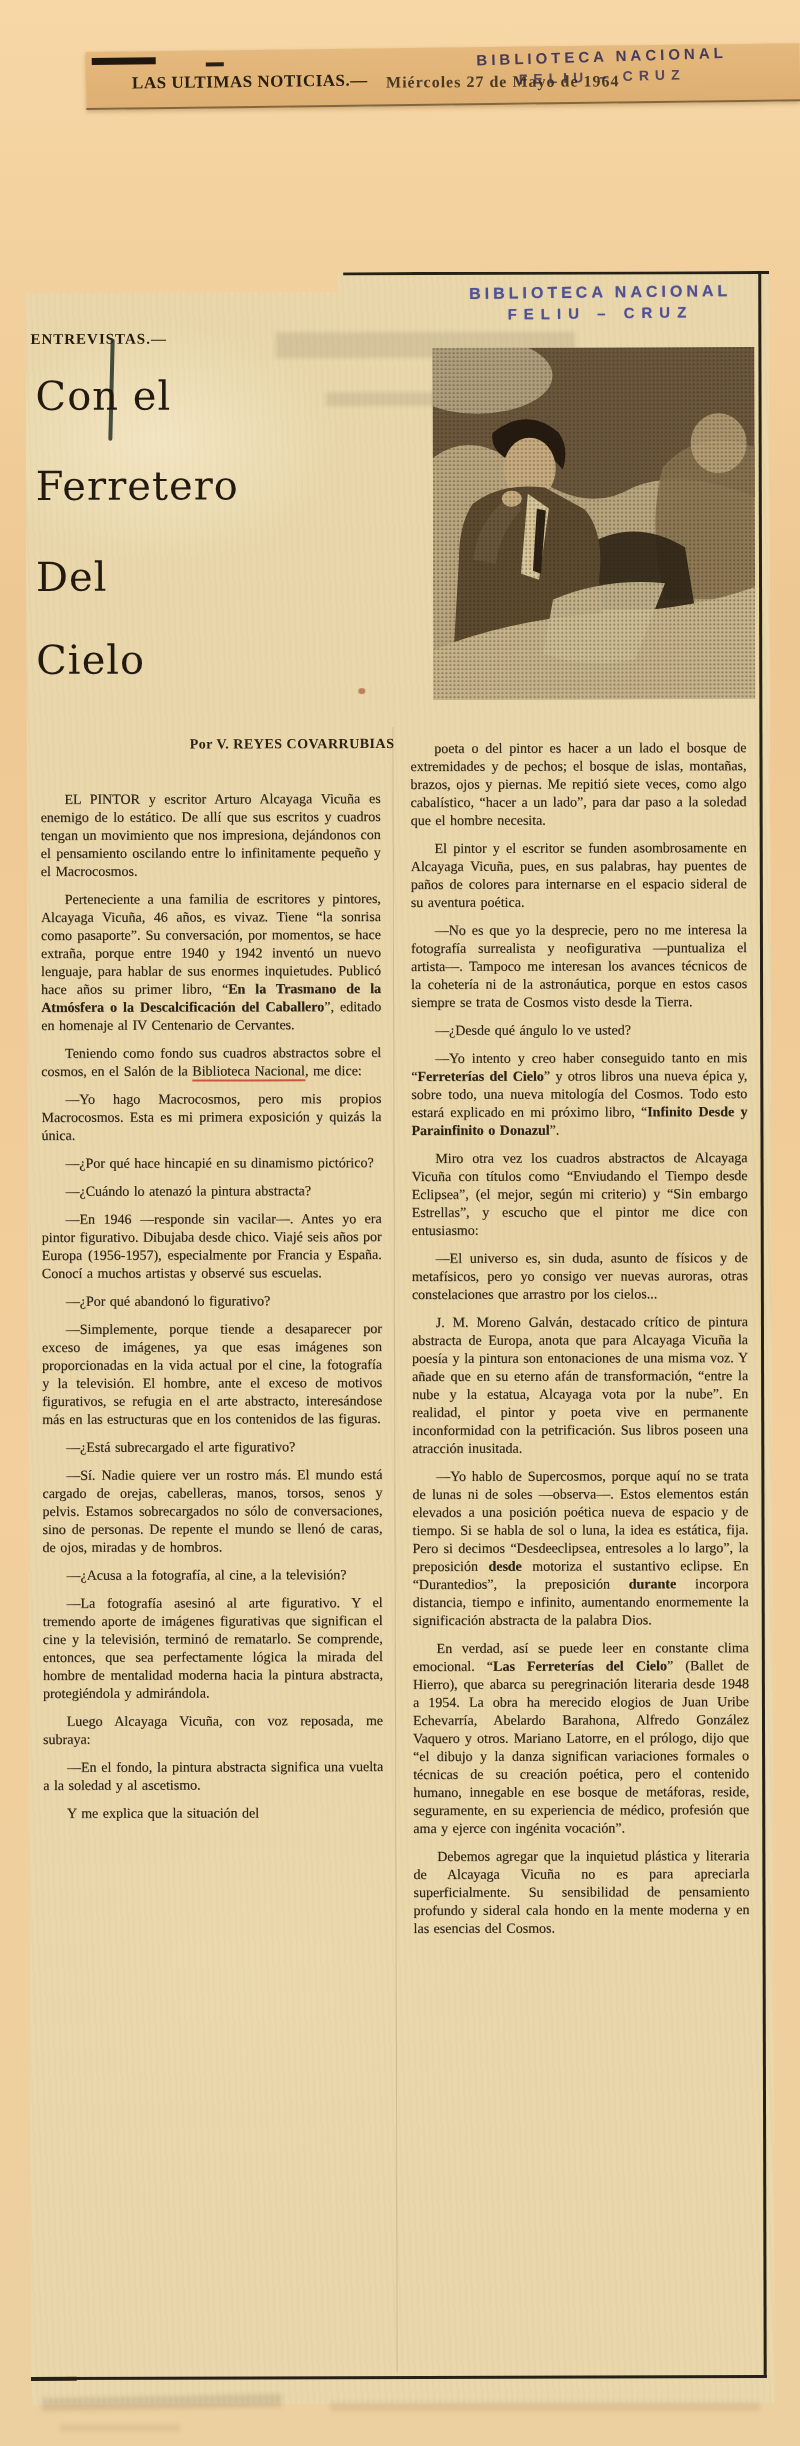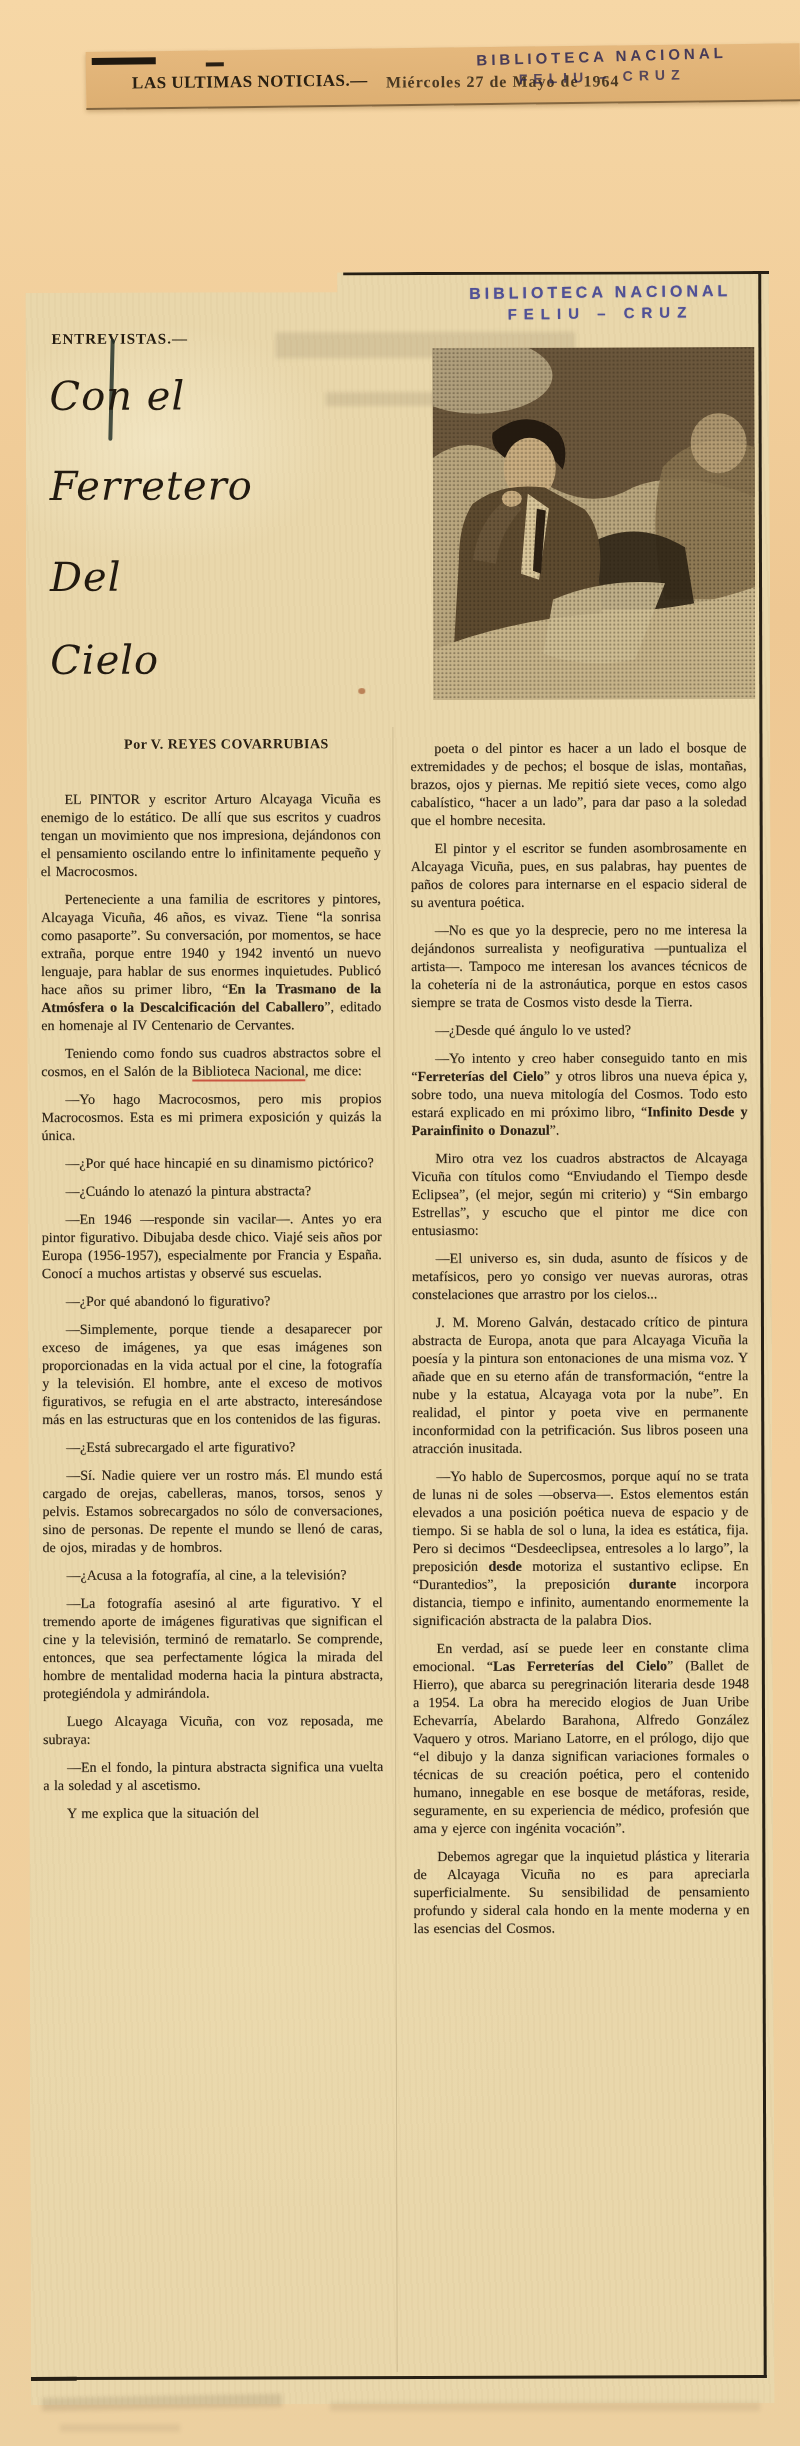--- a/index.html
+++ b/index.html
@@ -42,28 +42,28 @@
   .rule-top{position:absolute;left:318px;top:0;width:426px;height:3px;background:#272015;}
   .rule-right{position:absolute;left:733px;top:0;width:3px;height:2107px;background:#272015;}
   .rule-bottom{position:absolute;left:26px;top:2104px;width:710px;height:3px;background:#272015;}
   .dash-bl{position:absolute;left:0;top:2104px;width:46px;height:4px;background:#272015;}
   .crease{position:absolute;left:366px;top:455px;width:1px;height:1645px;background:rgba(90,70,40,.18);}
   .spot{position:absolute;left:332px;top:416px;width:7px;height:6px;border-radius:50%;
     background:rgba(150,60,20,.55);filter:blur(.5px);}
   
   .ghost{position:absolute;background:rgba(90,75,55,.14);filter:blur(2px);border-radius:2px;}
   
-  .kicker{position:absolute;left:26px;top:58px;font-weight:bold;font-size:15px;
+  .kicker{position:absolute;left:5px;top:58px;font-weight:bold;font-size:15px;
     letter-spacing:1px;color:#241b10;}
   .pen-stroke{position:absolute;left:84px;top:66px;width:4px;height:102px;background:#27332a;
     border-radius:2px;transform:rotate(1.5deg);opacity:.85;}
-  .title-line{position:absolute;left:24px;font-style:italic;font-size:40px;color:#221a10;
+  .title-line{position:absolute;left:10px;font-size:40px;color:#221a10;
     font-family:"DejaVu Serif",serif;letter-spacing:1px;}
   .t0{top:100px;}.t1{top:190px;}.t2{top:281px;}.t3{top:364px;}
-  .byline{position:absolute;left:24px;top:464px;width:352px;text-align:center;
+  .byline{position:absolute;left:16px;top:464px;width:352px;text-align:right;
     font-weight:bold;font-size:14px;letter-spacing:.5px;color:#2b2114;}
   
   .photo{position:absolute;left:407px;top:76px;width:322px;height:352px;}
   .stamp2{position:absolute;left:420px;top:12px;width:310px;text-align:center;
     font-family:"Liberation Sans",sans-serif;font-weight:bold;color:#3c3f93;
     transform:rotate(-.5deg);text-shadow:0 0 1px rgba(60,63,147,.6);opacity:.88;}
   .stamp2 .l1{font-size:16px;letter-spacing:4px;}
   .stamp2 .l2{font-size:15px;letter-spacing:7px;margin-top:3px;}
   
   .col{position:absolute;font-size:14px;line-height:18px;text-align:justify;
@@ -154,21 +154,21 @@
     <p>—¿Acusa a la fotografía, al cine, a la televisión?</p>
     <p>—La fotografía asesinó al arte figurativo. Y el tremendo aporte de imágenes figurativas que significan el cine y la televisión, terminó de rematarlo. Se comprende, entonces, que sea perfectamente lógica la mirada del hombre de mentalidad moderna hacia la pintura abstracta, protegiéndola y admirándola.</p>
     <p>Luego Alcayaga Vicuña, con voz reposada, me subraya:</p>
     <p>—En el fondo, la pintura abstracta significa una vuelta a la soledad y al ascetismo.</p>
     <p>Y me explica que la situación del</p>
   </div>
 
   <div class="col col-right">
     <p>poeta o del pintor es hacer a un lado el bosque de extremidades y de pechos; el bosque de islas, montañas, brazos, ojos y piernas. Me repitió siete veces, como algo cabalístico, “hacer a un lado”, para dar paso a la soledad que el hombre necesita.</p>
     <p>El pintor y el escritor se funden asombrosamente en Alcayaga Vicuña, pues, en sus palabras, hay puentes de paños de colores para internarse en el espacio sideral de su aventura poética.</p>
-    <p>—No es que yo la desprecie, pero no me interesa la dejándonos surrealista y neofigurativa —puntualiza el artista—. Tampoco me interesan los avances técnicos de la cohetería ni de la astronáutica, porque en estos casos siempre se trata de Cosmos visto desde la Tierra.</p>
+    <p>—No es que yo la desprecie, pero no me interesa la fotografía surrealista y neofigurativa —puntualiza el artista—. Tampoco me interesan los avances técnicos de la cohetería ni de la astronáutica, porque en estos casos siempre se trata de Cosmos visto desde la Tierra.</p>
     <p>—¿Desde qué ángulo lo ve usted?</p>
     <p><span>—Yo intento y creo haber conseguido tanto en mis “</span><b>Ferreterías del Cielo</b><span>” y otros libros una nueva épica y, sobre todo, una nueva mitología del Cosmos. Todo esto estará explicado en mi próximo libro, “</span><b>Infinito Desde y Parainfinito o Donazul</b><span>”.</span></p>
     <p>Miro otra vez los cuadros abstractos de Alcayaga Vicuña con títulos como “Enviudando el Tiempo desde Eclipsea”, (el mejor, según mi criterio) y “Sin embargo Estrellas”, y escucho que el pintor me dice con entusiasmo:</p>
     <p>—El universo es, sin duda, asunto de físicos y de metafísicos, pero yo consigo ver nuevas auroras, otras constelaciones que arrastro por los cielos...</p>
     <p>J. M. Moreno Galván, destacado crítico de pintura abstracta de Europa, anota que para Alcayaga Vicuña la poesía y la pintura son entonaciones de una misma voz. Y añade que en su eterno afán de transformación, “entre la nube y la estatua, Alcayaga vota por la nube”. En realidad, el pintor y poeta vive en permanente inconformidad con la petrificación. Sus libros poseen una atracción inusitada.</p>
     <p><span>—Yo hablo de Supercosmos, porque aquí no se trata de lunas ni de soles —observa—. Estos elementos están elevados a una posición poética nueva de espacio y de tiempo. Si se habla de sol o luna, la idea es estática, fija. Pero si decimos “Desdeeclipsea, entresoles a lo largo”, la preposición </span><b>desde</b><span> motoriza el sustantivo eclipse. En “Durantedios”, la preposición </span><b>durante</b><span> incorpora distancia, tiempo e infinito, aumentando enormemente la significación abstracta de la palabra Dios.</span></p>
     <p><span>En verdad, así se puede leer en constante clima emocional. “</span><b>Las Ferreterías del Cielo</b><span>” (Ballet de Hierro), que abarca su peregrinación literaria desde 1948 a 1954. La obra ha merecido elogios de Juan Uribe Echevarría, Abelardo Barahona, Alfredo González Vaquero y otros. Mariano Latorre, en el prólogo, dijo que “el dibujo y la danza significan variaciones formales o técnicas de su creación poética, pero el contenido humano, innegable en ese bosque de metáforas, reside, seguramente, en su experiencia de médico, profesión que ama y ejerce con ingénita vocación”.</span></p>
     <p>Debemos agregar que la inquietud plástica y literaria de Alcayaga Vicuña no es para apreciarla superficialmente. Su sensibilidad de pensamiento profundo y sideral cala hondo en la mente moderna y en las esencias del Cosmos.</p>
   </div>
 </div>

